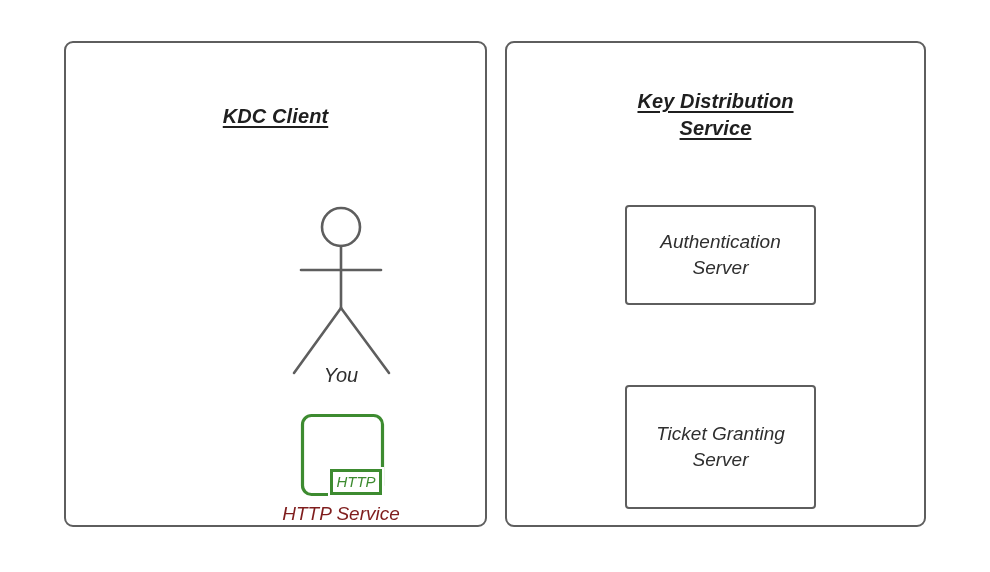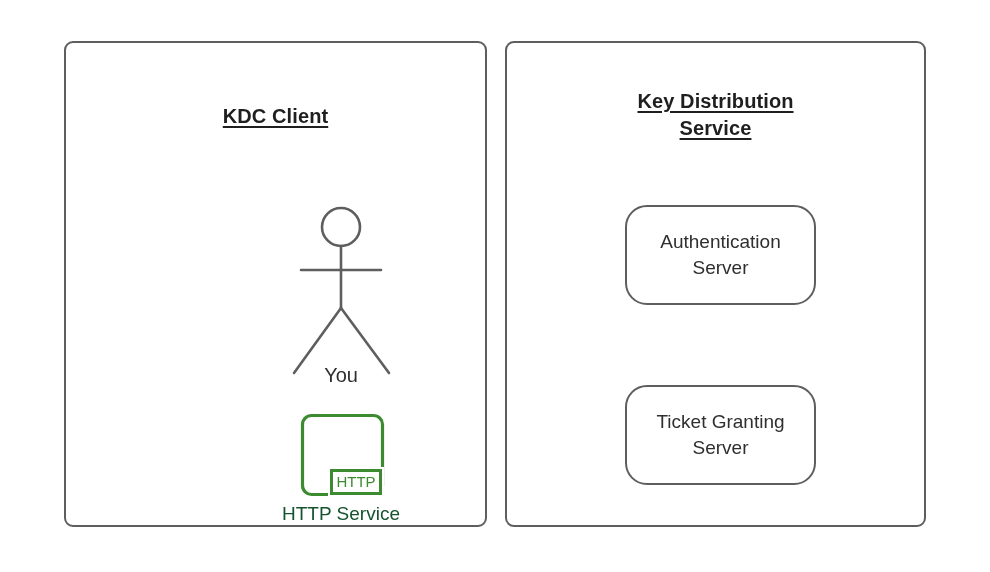--- a/index.html
+++ b/index.html
@@ -16,20 +16,21 @@
     font-family: "Liberation Sans", sans-serif;
     -webkit-font-smoothing: antialiased;
   }
 
   #canvas {
     position: absolute;
     left: 0;
     top: 0;
     width: 990px;
     height: 572px;
+    font-style: italic;
   }
 
   .panel {
     position: absolute;
     box-sizing: border-box;
     background: #ffffff;
     border: 2px solid #5e5e5e;
     border-radius: 9px;
   }
 
@@ -68,21 +69,21 @@
 
   #title-kdc {
     top: 45px;
   }
 
   .node-box {
     position: absolute;
     box-sizing: border-box;
     background: #ffffff;
     border: 2px solid #5e5e5e;
-    border-radius: 22px;
+    border-radius: 4px;
     display: flex;
     align-items: center;
     justify-content: center;
   }
 
   .node-box-label {
     font-size: 19px;
     line-height: 26px;
     color: #2f2f2f;
     text-align: center;
@@ -93,21 +94,21 @@
     left: 625px;
     top: 205px;
     width: 191px;
     height: 100px;
   }
 
   #box-tgs {
     left: 625px;
     top: 385px;
     width: 191px;
-    height: 100px;
+    height: 124px;
   }
 
   #actor-group {
     position: absolute;
     left: 190px;
     top: 155px;
     width: 170px;
     height: 200px;
   }
 
@@ -131,21 +132,21 @@
   }
 
   #http-label {
     position: absolute;
     left: 0;
     top: 94px;
     width: 170px;
     text-align: center;
     font-size: 19px;
     line-height: 24px;
-    color: #14532d;
+    color: #7f1d1d;
   }
 
   .http-badge-text {
     font-family: "Liberation Sans", sans-serif;
     font-size: 15px;
     font-weight: normal;
   }
 </style>
 </head>
 <body>

